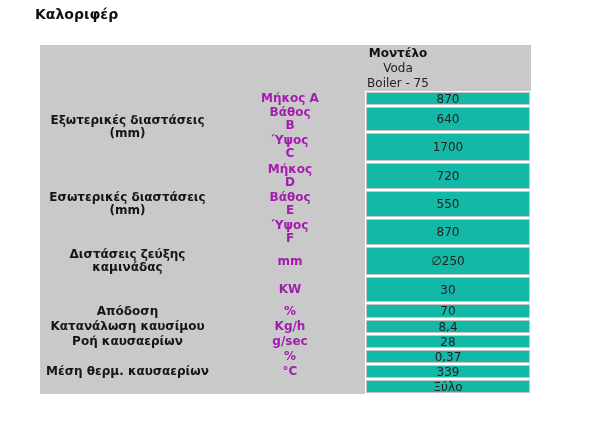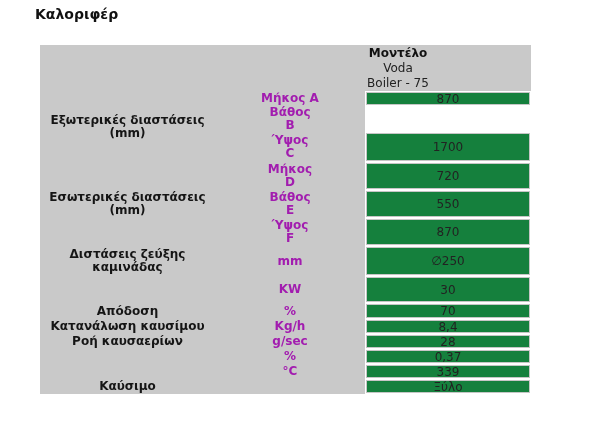--- a/index.html
+++ b/index.html
@@ -71,21 +71,21 @@
     align-items: center;
     justify-content: center;
     text-align: center;
     font-weight: 700;
     white-space: pre;
     line-height: 13px;
     color: #a21caf;
   }
   .val {
     grid-column: 3;
-    background: #15803d;
+    background: #14b8a6;
     border: 1px solid #c6c6c6;
     margin: 1px;
     display: flex;
     align-items: center;
     justify-content: center;
     line-height: 12px;
     color: #222222;
   }
 </style>
 </head>
@@ -108,21 +108,21 @@
     <div class="lbl" style="grid-row:2/5">Εξωτερικές διαστάσεις
 (mm)</div>
     <div class="lbl" style="grid-row:5/8">Εσωτερικές διαστάσεις
 (mm)</div>
 
     <div class="lbl" style="grid-row:8">Διστάσεις ζεύξης
 καμινάδας</div>
     <div class="lbl" style="grid-row:10">Απόδοση</div>
     <div class="lbl" style="grid-row:11">Κατανάλωση καυσίμου</div>
     <div class="lbl" style="grid-row:12">Ροή καυσαερίων</div>
-    <div class="lbl" style="grid-row:15">Καύσιμο</div>
+    <div class="lbl" style="grid-row:14">Μέση θερμ. καυσαερίων</div>
 
     <div class="unit" style="grid-row:2">Μήκος A</div>
     <div class="unit" style="grid-row:3">Βάθος
 B</div>
     <div class="unit" style="grid-row:4">Ύψος
 C</div>
     <div class="unit" style="grid-row:5">Μήκος
 D</div>
     <div class="unit" style="grid-row:6">Βάθος
 E</div>
@@ -131,20 +131,21 @@
     <div class="unit" style="grid-row:8">mm</div>
     <div class="unit" style="grid-row:9">KW</div>
     <div class="unit" style="grid-row:10">%</div>
     <div class="unit" style="grid-row:11">Kg/h</div>
     <div class="unit" style="grid-row:12">g/sec</div>
     <div class="unit" style="grid-row:13">%</div>
     <div class="unit" style="grid-row:14">°C</div>
     <div class="unit" style="grid-row:15"></div>
 
     <div class="val" style="grid-row:2">870</div>
+    <div class="val" style="grid-row:3">640</div>
     <div class="val" style="grid-row:4">1700</div>
     <div class="val" style="grid-row:5">720</div>
     <div class="val" style="grid-row:6">550</div>
     <div class="val" style="grid-row:7">870</div>
     <div class="val" style="grid-row:8">∅250</div>
     <div class="val" style="grid-row:9">30</div>
     <div class="val" style="grid-row:10">70</div>
     <div class="val" style="grid-row:11">8,4</div>
     <div class="val" style="grid-row:12">28</div>
     <div class="val" style="grid-row:13">0,37</div>

